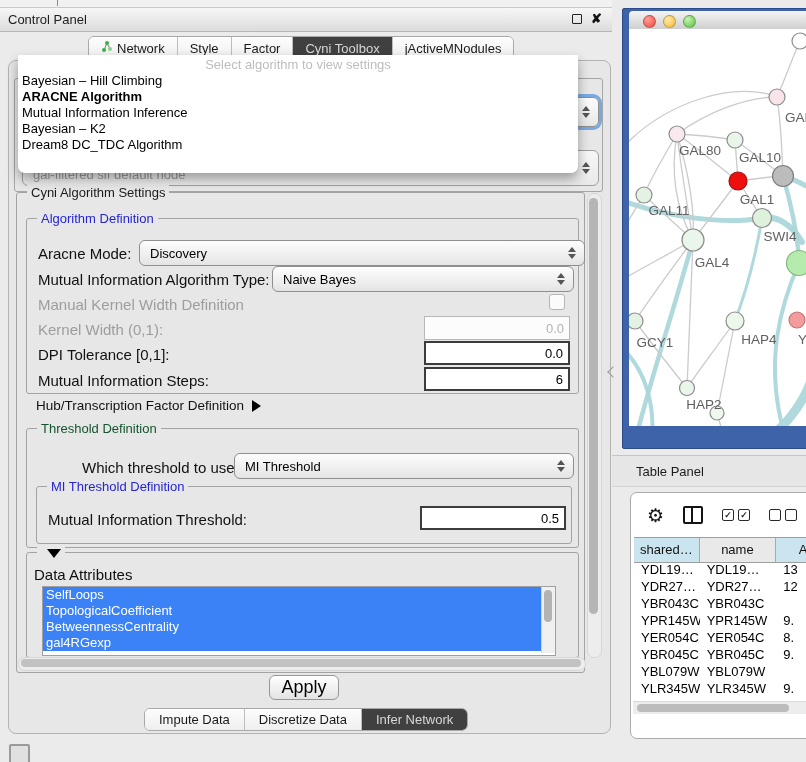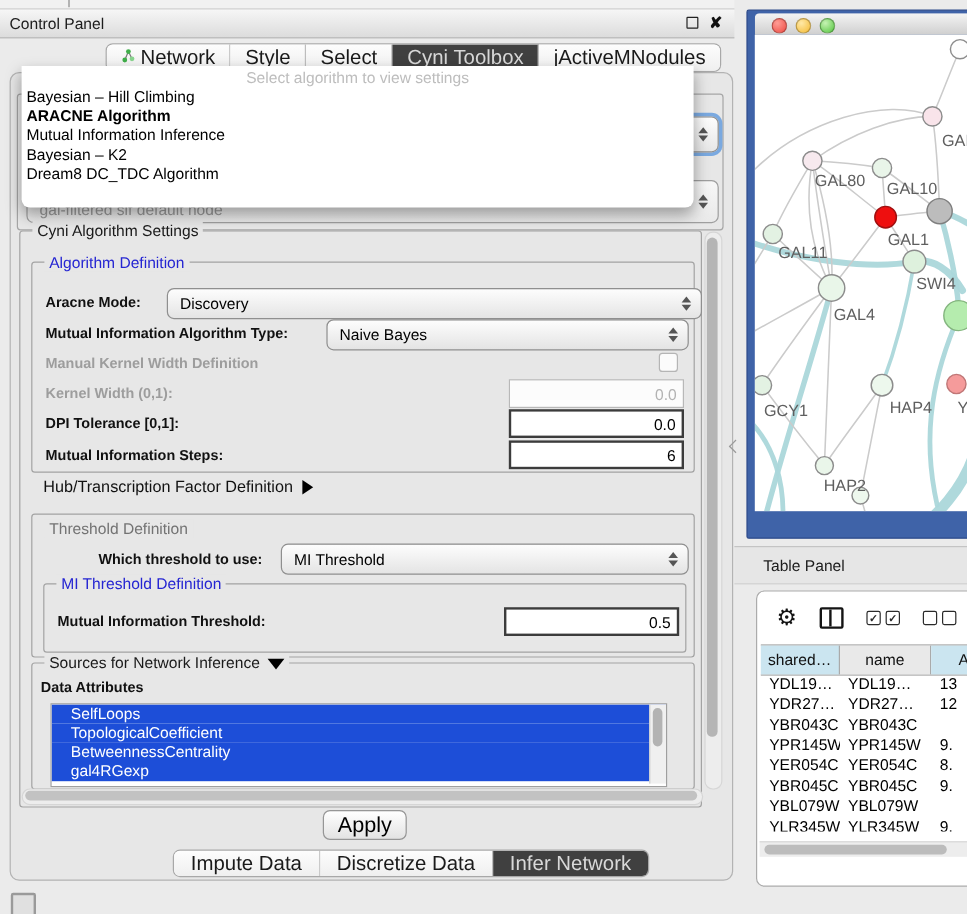--- a/index.html
+++ b/index.html
@@ -14,21 +14,21 @@
   .cp-titlebar{left:0;top:8px;width:612px;height:23px;
       background:linear-gradient(#f6f6f6,#dcdcdc);border-bottom:1px solid #b5b5b5;}
   .cp-title{position:absolute;left:8px;top:4px;font-size:13px;color:#1c1c1c;}
   .tb-icons{position:absolute;right:10px;top:4px;display:flex;gap:9px;align-items:center;}
   .float-ic{width:8px;height:8px;border:1.6px solid #222;border-radius:1px;display:inline-block;}
   .close-ic{font-size:13px;font-weight:bold;color:#111;line-height:13px;}
 
   
   .top-tabs{left:88px;top:36px;height:22px;display:flex;background:#fdfdfd;
       border:1px solid #a8a8a8;border-radius:6px;overflow:hidden;}
-  .tab{display:flex;align-items:center;gap:4px;padding:0 12px;font-size:17px;color:#1a1a1a;
+  .tab{display:flex;align-items:center;gap:4px;padding:0 12px;font-size:13px;color:#1a1a1a;
       border-right:1px solid #bdbdbd;background:linear-gradient(#fdfdfd,#efefef);white-space:nowrap;}
   .tab:last-child{border-right:none;}
   .tab.sel{background:#404040;color:#d8d8d8;}
   .bottom-tabs{left:144px;top:708px;height:21px;display:flex;background:#fdfdfd;
       border:1px solid #a8a8a8;border-radius:6px;overflow:hidden;}
   .bottom-tabs .tab{padding:0 14px;}
 
   
   .cp-body{left:8px;top:60px;width:601px;height:672px;background:#e7e7e7;
       border:1px solid #b3b3b3;border-radius:8px;}
@@ -49,40 +49,40 @@
   .dd{left:18px;top:55px;width:560px;height:117px;background:#ffffff;border-radius:0 0 7px 7px;
       box-shadow:0 6px 12px rgba(0,0,0,.35);z-index:8;padding-top:1px;}
   .dd-ph{height:17px;line-height:17px;text-align:center;font-size:13px;color:#bdbdbd;}
   .dd-item{height:16px;line-height:16px;padding-left:4px;font-size:13px;color:#000;white-space:nowrap;}
   .dd-item.bold{font-weight:bold;}
 
   
   .grp{border:1px solid #a3a3a3;border-radius:3px;}
   .grp-title{position:absolute;top:-8px;left:10px;background:#e7e7e7;padding:0 4px;font-size:13px;color:#1a1a1a;white-space:nowrap;}
   .grp-title.blue{color:#2525d2;}
-  .grp-title.green{color:#737373;margin-top:12px;}
+  .grp-title.green{color:#14532d;}
   .settings{left:16px;top:192px;width:567px;height:479px;background:#e7e7e7;}
-  .lbl{position:absolute;font-size:12px;font-weight:bold;color:#111;white-space:nowrap;}
+  .lbl{position:absolute;font-size:15px;font-weight:normal;color:#111;white-space:nowrap;}
   .lbl.dis{color:#9d9d9d;}
   .lbl.reg{font-weight:normal;font-size:13.5px;}
   .combo{position:absolute;border:1px solid #8f8f8f;border-radius:6px;
       background:linear-gradient(#fdfdfd,#e4e4e4);font-size:13px;color:#000;}
   .combo .val{position:absolute;left:10px;top:50%;transform:translateY(-50%);}
   .field{position:absolute;background:#fff;border:2px solid #3c3c3c;font-size:13px;color:#000;
       text-align:right;padding:0 5px;display:flex;align-items:center;justify-content:flex-end;}
   .field.dis{border:1px solid #b8b8b8;background:#fcfcfc;color:#b3b3b3;}
   .checkbox{position:absolute;width:14px;height:14px;border:1px solid #b5b5b5;border-radius:3px;background:#fbfbfb;}
   .tri-right{display:inline-block;width:0;height:0;border-top:6px solid transparent;border-bottom:6px solid transparent;
       border-left:9px solid #000;margin-left:8px;vertical-align:-2px;}
   .tri-down{display:inline-block;width:0;height:0;border-left:7px solid transparent;border-right:7px solid transparent;
       border-top:9px solid #000;margin-left:6px;vertical-align:-1px;}
 
   
   .attr-list{left:42px;top:586px;width:512px;height:68px;background:#fff;border:1px solid #9f9f9f;overflow:hidden;}
-  .attr-item{height:16px;line-height:16px;padding-left:16px;font-size:13px;color:#fff;background:#1d4ed8;white-space:nowrap;}
+  .attr-item{height:16px;line-height:16px;padding-left:3px;font-size:13px;color:#fff;background:#3b82f6;white-space:nowrap;}
   .list-vscroll{left:541px;top:587px;width:13px;height:66px;background:#f0f0f0;border-left:1px solid #cfcfcf;}
   .list-vthumb{position:absolute;left:2px;top:3px;width:8px;height:32px;background:#b3b3b3;border-radius:4px;}
 
   
   .vscroll{left:587px;top:193px;width:13px;height:463px;background:#ededed;border:1px solid #d6d6d6;border-radius:7px;}
   .vthumb{position:absolute;left:1px;top:4px;width:9px;height:416px;background:#b5b5b5;border-radius:5px;}
   .hscroll{left:18px;top:657px;width:566px;height:12px;background:#ededed;border:1px solid #d6d6d6;border-radius:7px;}
   .hthumb{position:absolute;left:2px;top:1px;width:560px;height:8px;background:#c2c2c2;border-radius:4px;}
 
   .apply-btn{left:269px;top:675px;width:68px;height:23px;border:1px solid #969696;border-radius:6px;
@@ -150,21 +150,21 @@
             <circle cx="6" cy="3" r="2" fill="#3fae49"></circle>
             <circle cx="3" cy="10" r="2" fill="#3fae49"></circle>
             <circle cx="9" cy="9" r="2" fill="#88d48e"></circle>
           </svg></span>
         <span>Network</span>
       </div>
       <div class="tab">
         <span>Style</span>
       </div>
       <div class="tab">
-        <span>Select</span>
+        <span>Factor</span>
       </div>
       <div class="tab sel">
         <span>Cyni Toolbox</span>
       </div>
       <div class="tab">
         <span>jActiveMNodules</span>
       </div>
     </div>
 
   <div class="abs cp-body"></div>
@@ -240,21 +240,21 @@
         <b class="dn"></b>
       </span>
   </div>
   <div class="abs grp" style="left:36px;top:486px;width:534px;height:56px;">
     <span class="grp-title blue">MI Threshold Definition</span>
   </div>
   <span class="abs lbl" style="left:48px;top:511px;">Mutual Information Threshold:</span>
   <div class="abs field" style="left:420px;top:506px;width:132px;height:20px;">0.5</div>
 
   <div class="abs grp" style="left:26px;top:552px;width:551px;height:104px;">
-    <span class="grp-title"><span>Sources for Network Inference</span><span class="tri-down"></span></span>
+    <span class="grp-title"><span class="tri-down"></span></span>
   </div>
   <span class="abs lbl" style="left:34px;top:566px;">Data Attributes</span>
   <div class="abs attr-list" id="attr-list">
       <div class="attr-item">SelfLoops</div>
       <div class="attr-item">TopologicalCoefficient</div>
       <div class="attr-item">BetweennessCentrality</div>
       <div class="attr-item">gal4RGexp</div>
     </div>
   <div class="abs list-vscroll">
       <div class="list-vthumb"></div>

